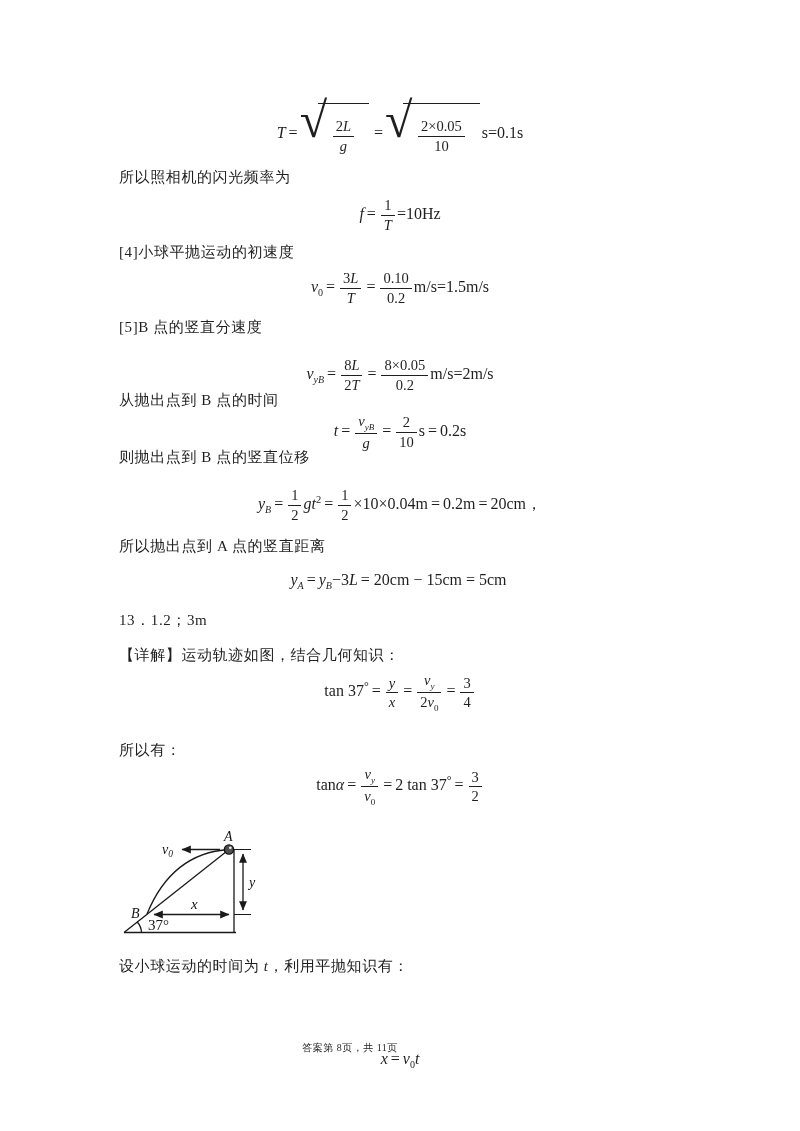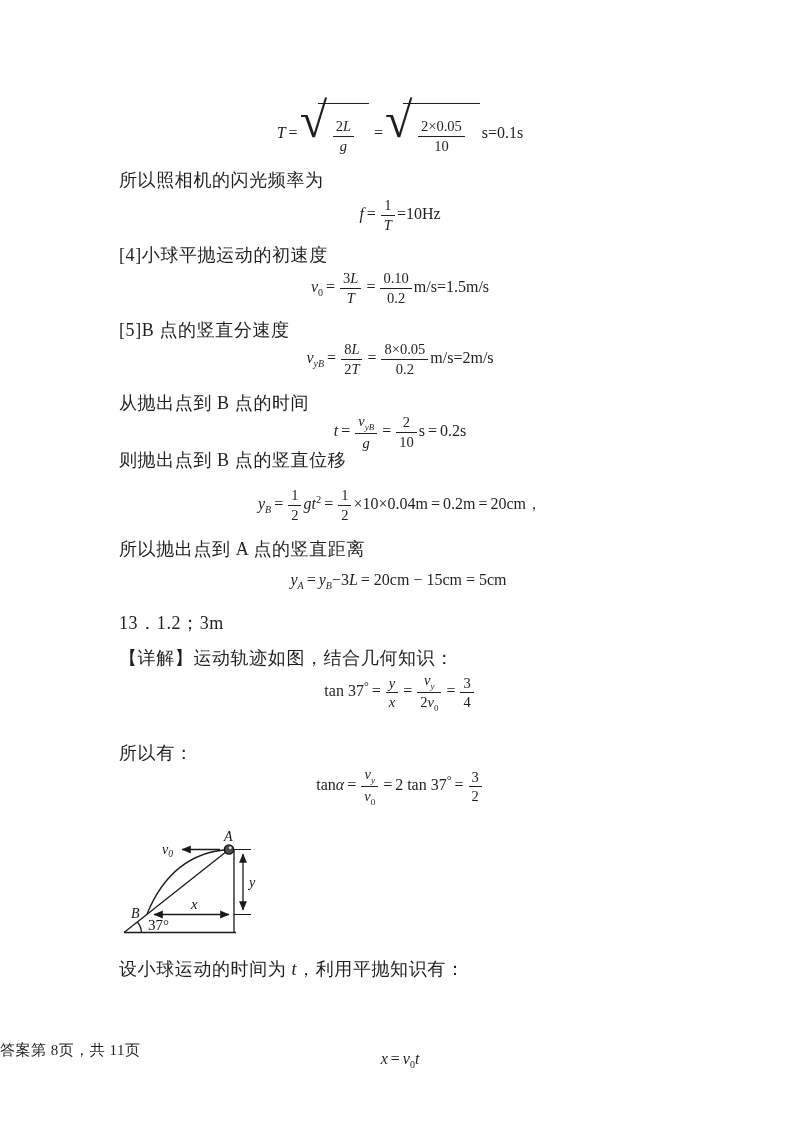--- a/index.html
+++ b/index.html
@@ -8,21 +8,21 @@
     background: #ffffff;
     position: relative;
     overflow: hidden;
     color: #1f1f1f;
     font-family: "Liberation Serif", "DejaVu Serif", serif;
   }
   
   .t {
     position: absolute;
     left: 119px;
-    font-size: 18px;
+    font-size: 15px;
     letter-spacing: 0.6px;
     white-space: nowrap;
   }
   
   .fm {
     position: absolute;
     left: 0; width: 800px;
     text-align: center;
     font-size: 16px;
     line-height: 1.25;
@@ -66,21 +66,22 @@
     padding: 2px 3px 0;
   }
   .sqin .frac { margin: 12px; vertical-align: baseline; }
   
   .diag { position: absolute; }
   .diag text { font-family: "Liberation Serif", "DejaVu Serif", serif; fill: #161616; }
   
   .footer {
     position: absolute;
     top: 1041px; left: 0; width: 700px;
-    font-size: 15px;
+    text-align: center;
+    font-size: 10px;
     letter-spacing: 0.5px;
   }
 </style>
 </head>
 <body>
 
 <div class="fm" style="top:103px">
   <span class="it">T</span><span class="eq">=</span><span class="sqrt"><span class="rad">√</span><span class="sqin"><span class="frac"><span class="top"><span>2</span><span class="it">L</span></span><span class="bot it">g</span></span></span></span><span class="eq">=</span><span class="sqrt"><span class="rad">√</span><span class="sqin"><span class="frac"><span class="top">2×0.05</span><span class="bot">10</span></span></span></span><span>s=0.1s</span>
 </div>
 
@@ -91,21 +92,21 @@
 </div>
 
 <div class="t" style="top:243px">[4]小球平抛运动的初速度</div>
 
 <div class="fm" style="top:270px">
   <span class="it">v</span><sub>0</sub><span class="eq">=</span><span class="frac"><span class="top"><span>3</span><span class="it">L</span></span><span class="bot it">T</span></span><span class="eq">=</span><span class="frac"><span class="top">0.10</span><span class="bot">0.2</span></span><span>m/s=1.5m/s</span>
 </div>
 
 <div class="t" style="top:318px">[5]B 点的竖直分速度</div>
 
-<div class="fm" style="top:341px">
+<div class="fm" style="top:357px">
   <span class="it">v</span><sub class="it">yB</sub><span class="eq">=</span><span class="frac"><span class="top"><span>8</span><span class="it">L</span></span><span class="bot"><span>2</span><span class="it">T</span></span></span><span class="eq">=</span><span class="frac"><span class="top">8×0.05</span><span class="bot">0.2</span></span><span>m/s=2m/s</span>
 </div>
 
 <div class="t" style="top:391px">从抛出点到 B 点的时间</div>
 
 <div class="fm" style="top:413px">
   <span class="it">t</span><span class="eq">=</span><span class="frac"><span class="top"><span class="it">v</span><sub class="it">yB</sub></span><span class="bot it">g</span></span><span class="eq">=</span><span class="frac"><span class="top">2</span><span class="bot">10</span></span><span>s</span><span class="eq">=</span><span>0.2s</span>
 </div>
 
 <div class="t" style="top:448px">则抛出点到 B 点的竖直位移</div>

